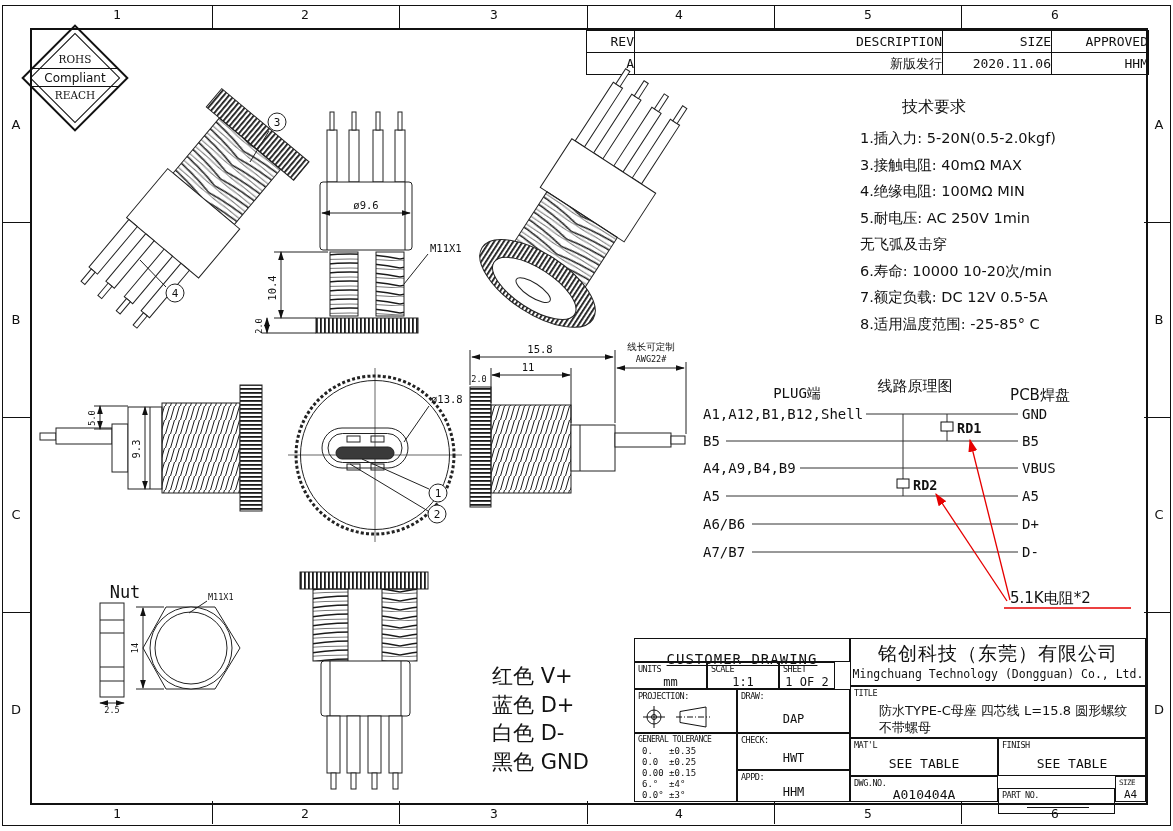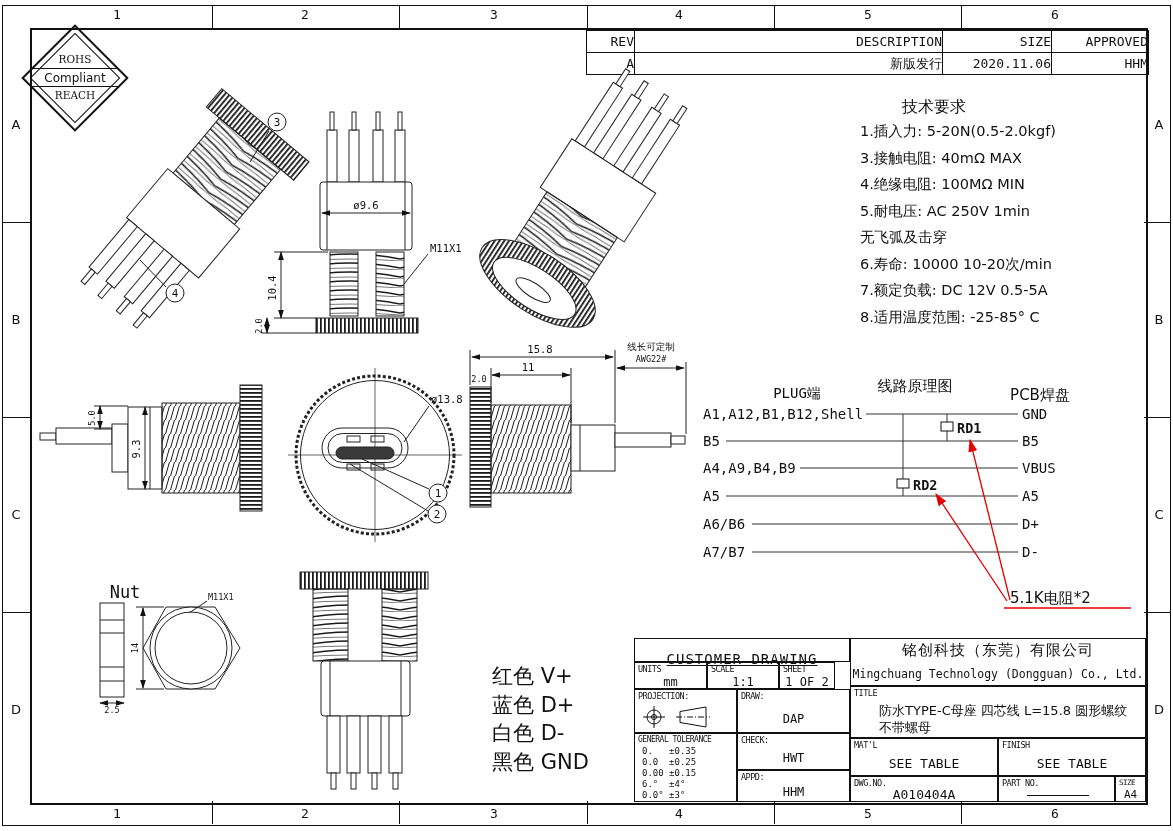--- a/index.html
+++ b/index.html
@@ -12,21 +12,21 @@
   .rowltr{width:20px;text-align:center;font-size:13px;font-family:"DejaVu Sans",sans-serif;}
   .vdiv{width:1px;background:#111;}
   .hdiv{height:1px;background:#111;}
   
   .rev{position:absolute;left:586px;top:30px;border-collapse:collapse;table-layout:fixed;}
   .rev td{border:1.5px solid #111;height:21px;text-align:right;font-size:13px;
     font-family:"DejaVu Sans Mono",monospace;padding:0;overflow:hidden;}
   .rev .cn{font-family:"DejaVu Sans",sans-serif;}
   
   .tech{left:860px;top:97px;width:300px;font-family:"DejaVu Sans",sans-serif;}
-  .tech .tt{font-size:16px;padding-left:42px;}
+  .tech .tt{font-size:16px;padding-left:42px;margin-bottom:7px;}
   .tech .it{font-size:14.5px;line-height:26.5px;white-space:nowrap;}
   
   .wires{left:492px;top:662px;font-family:"DejaVu Sans",sans-serif;font-size:21px;line-height:28.5px;}
   
   .rohs{left:20px;top:27px;width:110px;height:101px;}
   .rohs .dia{position:absolute;left:50%;top:50%;transform:translate(-50%,-50%) rotate(45deg);}
   .rohs .d1{width:72px;height:72px;border:2.5px solid #111;}
   .rohs .d2{width:62px;height:62px;border:1.2px solid #111;}
   .rohs .txt{position:absolute;width:100%;text-align:center;font-family:"DejaVu Serif",serif;}
   .rohs .ln{position:absolute;height:1.2px;background:#111;}
@@ -422,41 +422,41 @@
     </div>
     <div class="cell" style="left:103px;top:95px;width:113px;height:37px">
       <div class="lbl">CHECK:</div>
       <div class="val" style="top:17px">HWT</div>
     </div>
     <div class="cell" style="left:103px;top:132px;width:113px;height:32px">
       <div class="lbl">APPD:</div>
       <div class="val" style="top:14px">HHM</div>
     </div>
     <div class="cell" style="left:216px;top:0;width:296px;height:48px">
-      <div class="val" style="top:2px;font-size:15px;font-family:'DejaVu Sans',sans-serif;letter-spacing:1px">铭创科技（东莞）有限公司</div>
+      <div class="val" style="top:2px;font-size:19px;font-family:'DejaVu Sans',sans-serif;letter-spacing:1px">铭创科技（东莞）有限公司</div>
       <div class="val" style="top:28px;font-size:11.5px">Mingchuang Technology (Dongguan) Co., Ltd.</div>
     </div>
     <div class="cell" style="left:216px;top:48px;width:296px;height:52px">
       <div class="lbl">TITLE</div>
       <div style="position:absolute;left:28px;top:15px;font-size:13px;font-family:'DejaVu Sans',sans-serif;white-space:nowrap">防水TYPE-C母座 四芯线 L=15.8 圆形螺纹</div>
       <div style="position:absolute;left:28px;top:32px;font-size:13px;font-family:'DejaVu Sans',sans-serif">不带螺母</div>
     </div>
     <div class="cell" style="left:216px;top:100px;width:148px;height:38px">
       <div class="lbl">MAT'L</div>
       <div class="val" style="top:17px;font-size:13px">SEE TABLE</div>
     </div>
     <div class="cell" style="left:364px;top:100px;width:148px;height:38px">
       <div class="lbl">FINISH</div>
       <div class="val" style="top:17px;font-size:13px">SEE TABLE</div>
     </div>
     <div class="cell" style="left:216px;top:138px;width:148px;height:26px">
       <div class="lbl">DWG.NO.</div>
       <div class="val" style="top:10px;font-size:13px">A010404A</div>
     </div>
-    <div class="cell" style="left:364px;top:138px;width:117px;height:26px">
+    <div class="cell" style="left:364px;top:150px;width:117px;height:26px">
       <div class="lbl">PART NO.</div>
       <div style="position:absolute;left:28px;top:18px;width:62px;border-bottom:1.5px solid #111"></div>
     </div>
     <div class="cell" style="left:481px;top:138px;width:31px;height:26px">
       <div class="lbl" style="font-size:7.5px">SIZE</div>
       <div class="val" style="top:11px;font-size:11px">A4</div>
     </div>
   </div>
 
 </div>

